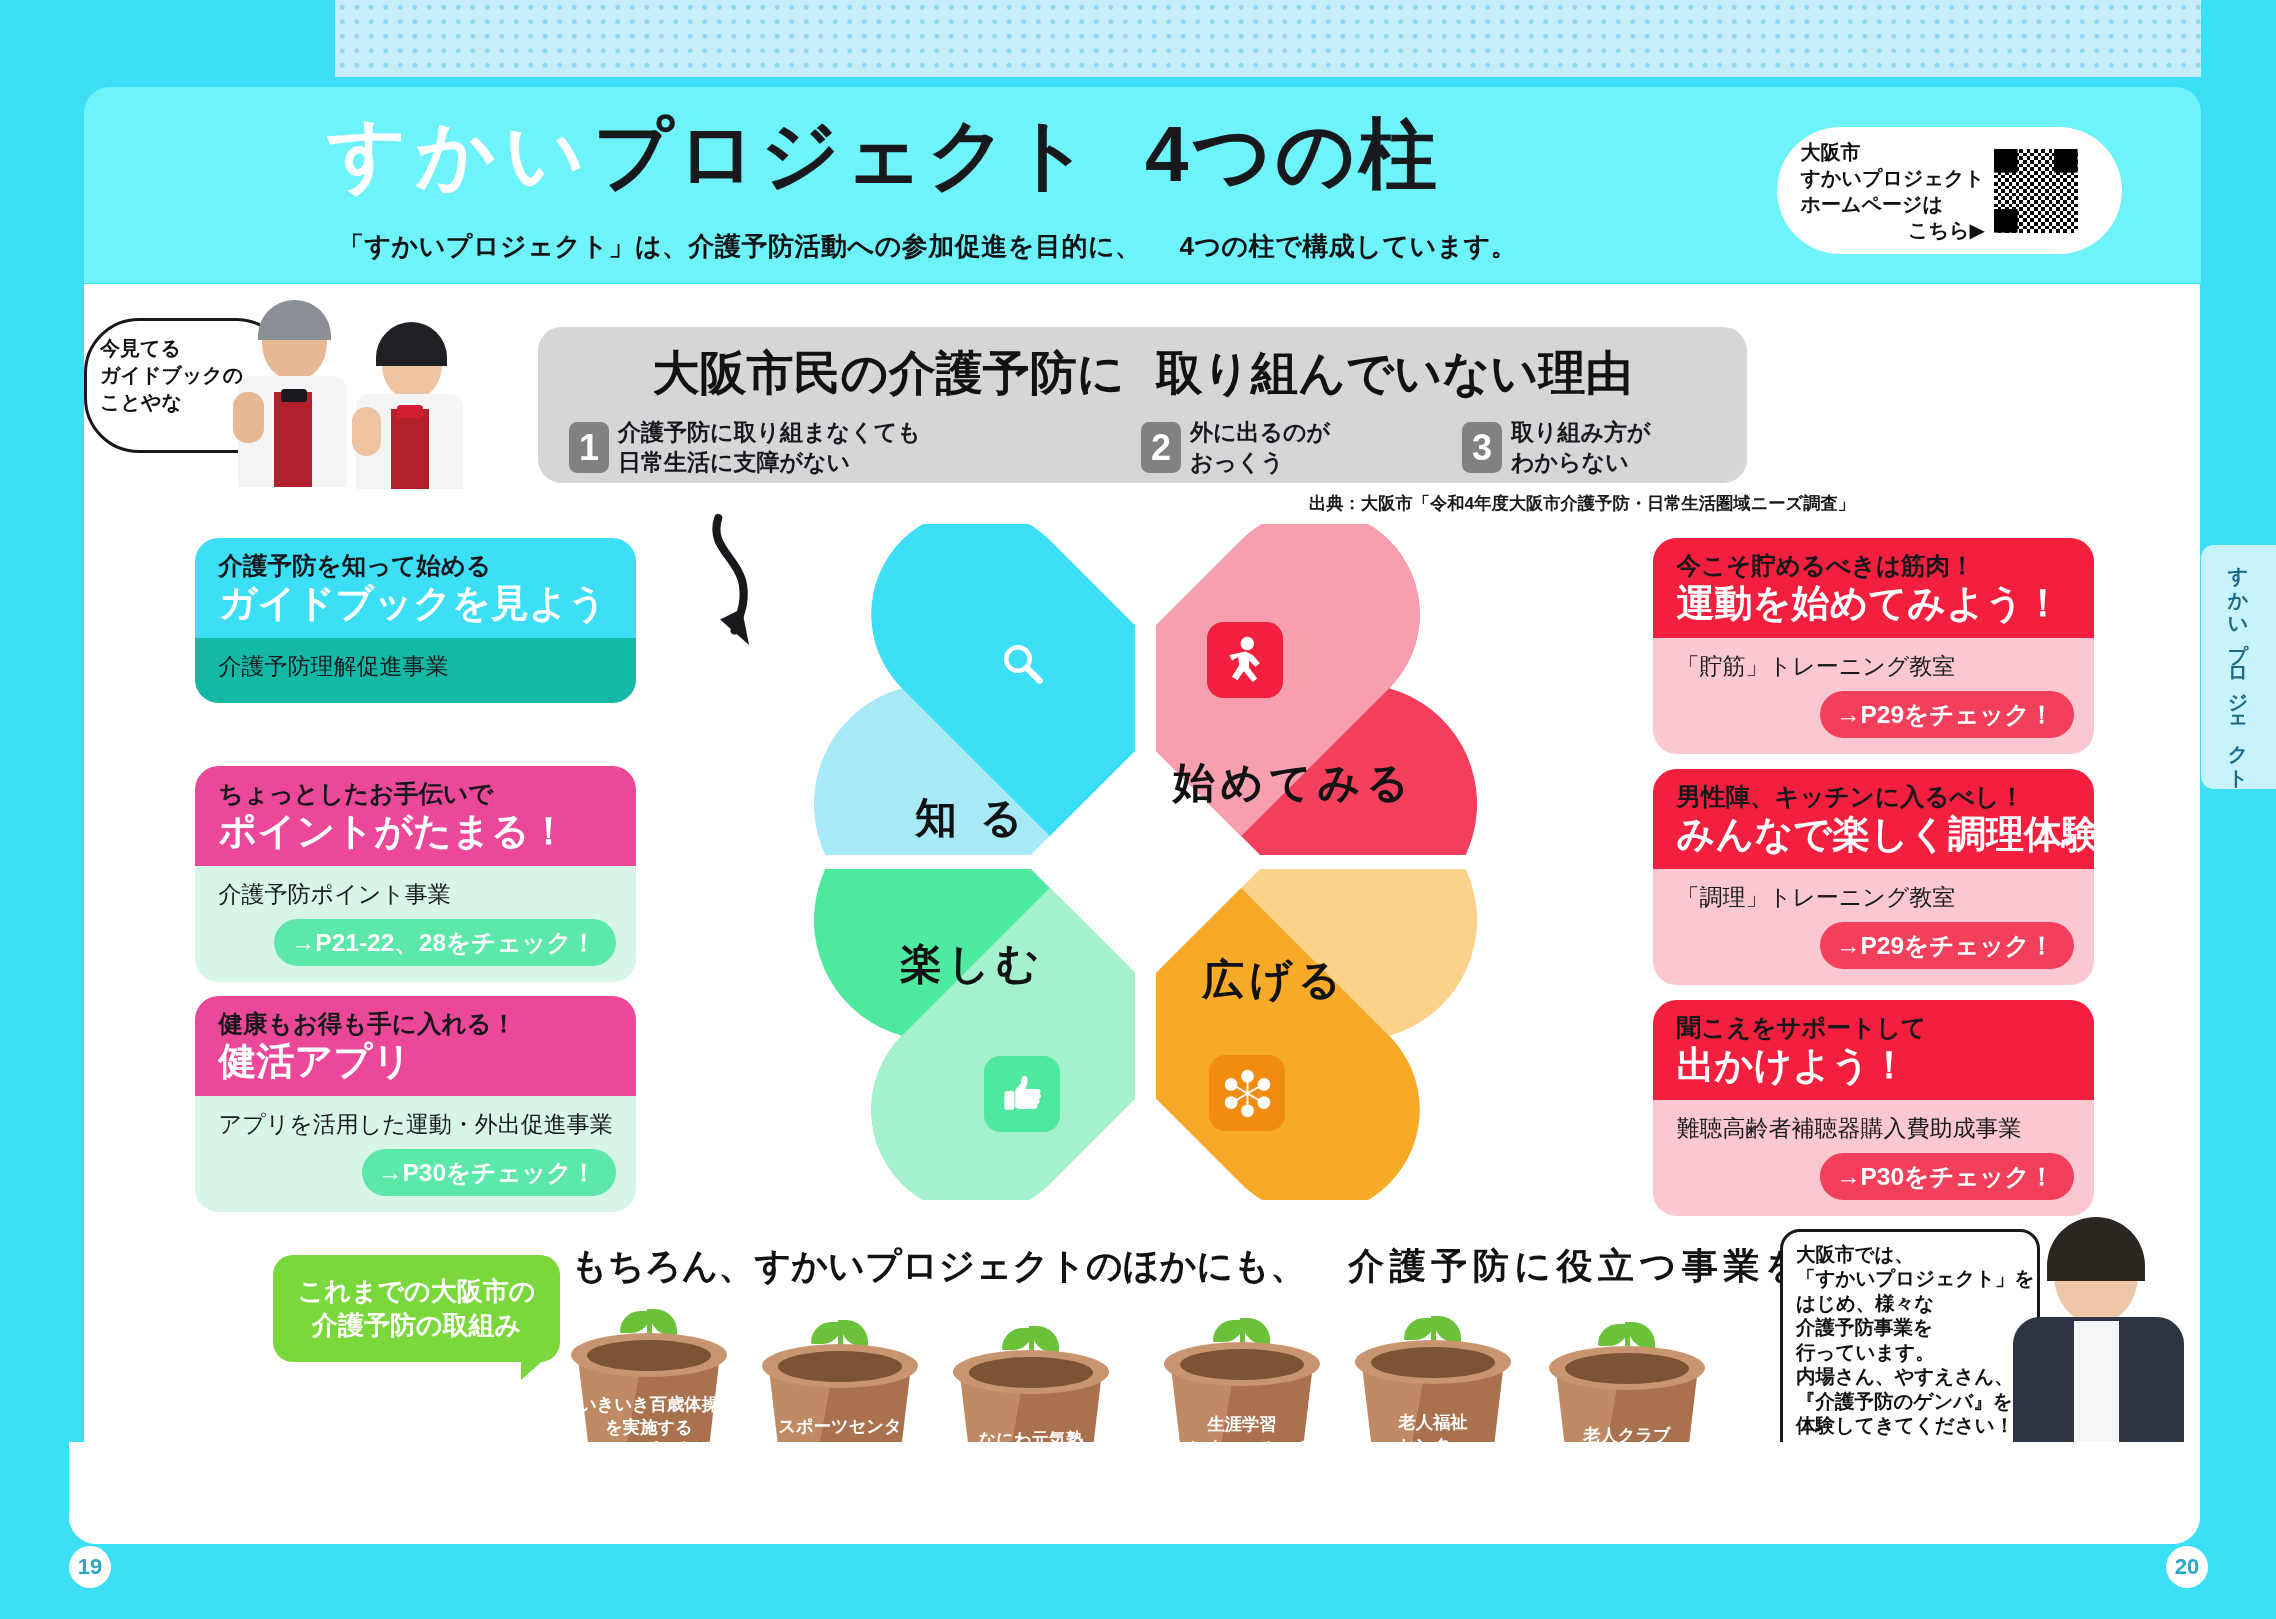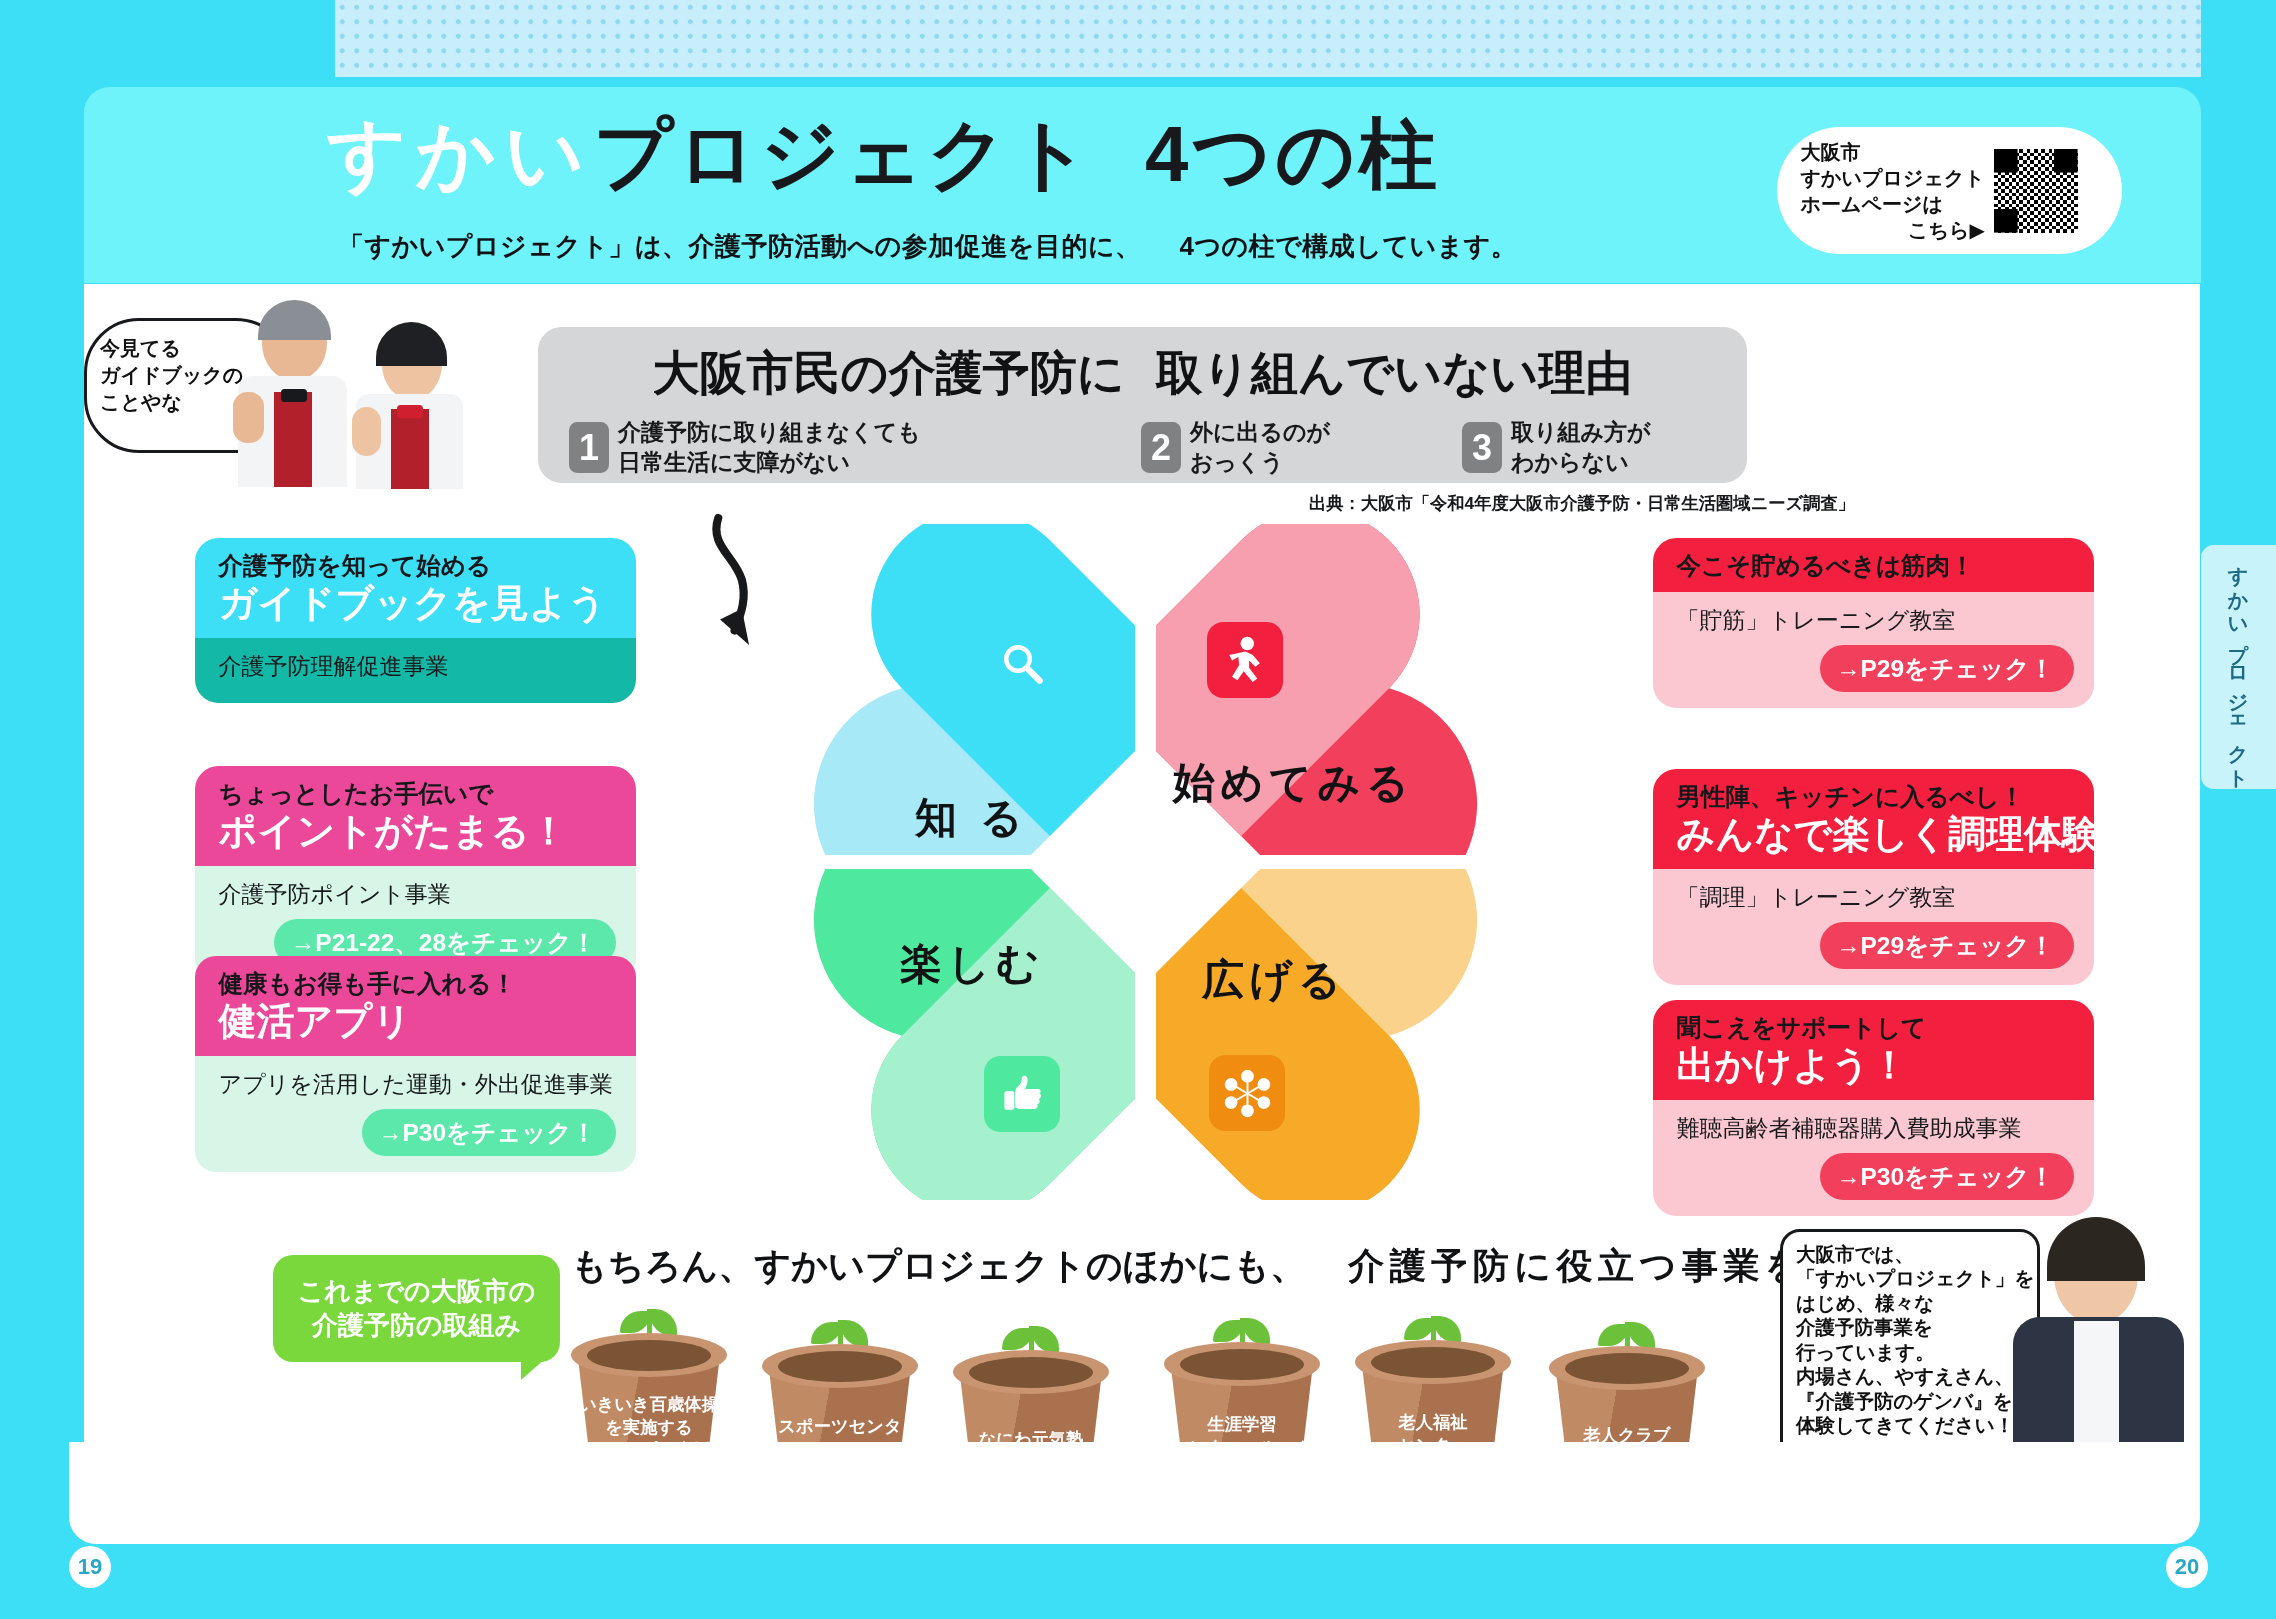--- a/index.html
+++ b/index.html
@@ -343,34 +343,35 @@
     <div class="card-top">
       <div class="card-kicker">ちょっとしたお手伝いで</div>
       <div class="card-title">ポイントがたまる！</div>
     </div>
     <div class="card-body">
       <div class="card-sub">介護予防ポイント事業</div>
       <div class="pill-row"><span class="pill">→P21-22、28をチェック！</span></div>
     </div>
   </div>
 
-  <div class="card c-green" style="left:195px; top:956px;border-radius:21px;">
+  <div class="card c-green" style="left:195px; top:996px;">
     <div class="card-top">
       <div class="card-kicker">健康もお得も手に入れる！</div>
       <div class="card-title">健活アプリ</div>
     </div>
     <div class="card-body">
       <div class="card-sub">アプリを活用した運動・外出促進事業</div>
       <div class="pill-row"><span class="pill">→P30をチェック！</span></div>
     </div>
   </div>
 
   <div class="card c-red" style="left:1653px; top:538px;">
     <div class="card-top">
       <div class="card-kicker">今こそ貯めるべきは筋肉！</div>
+      <div class="card-title">運動を始めてみよう！</div>
     </div>
     <div class="card-body">
       <div class="card-sub">「貯筋」トレーニング教室</div>
       <div class="pill-row"><span class="pill">→P29をチェック！</span></div>
     </div>
   </div>
 
   <div class="card c-red" style="left:1653px; top:769px;">
     <div class="card-top">
       <div class="card-kicker">男性陣、キッチンに入るべし！</div>

